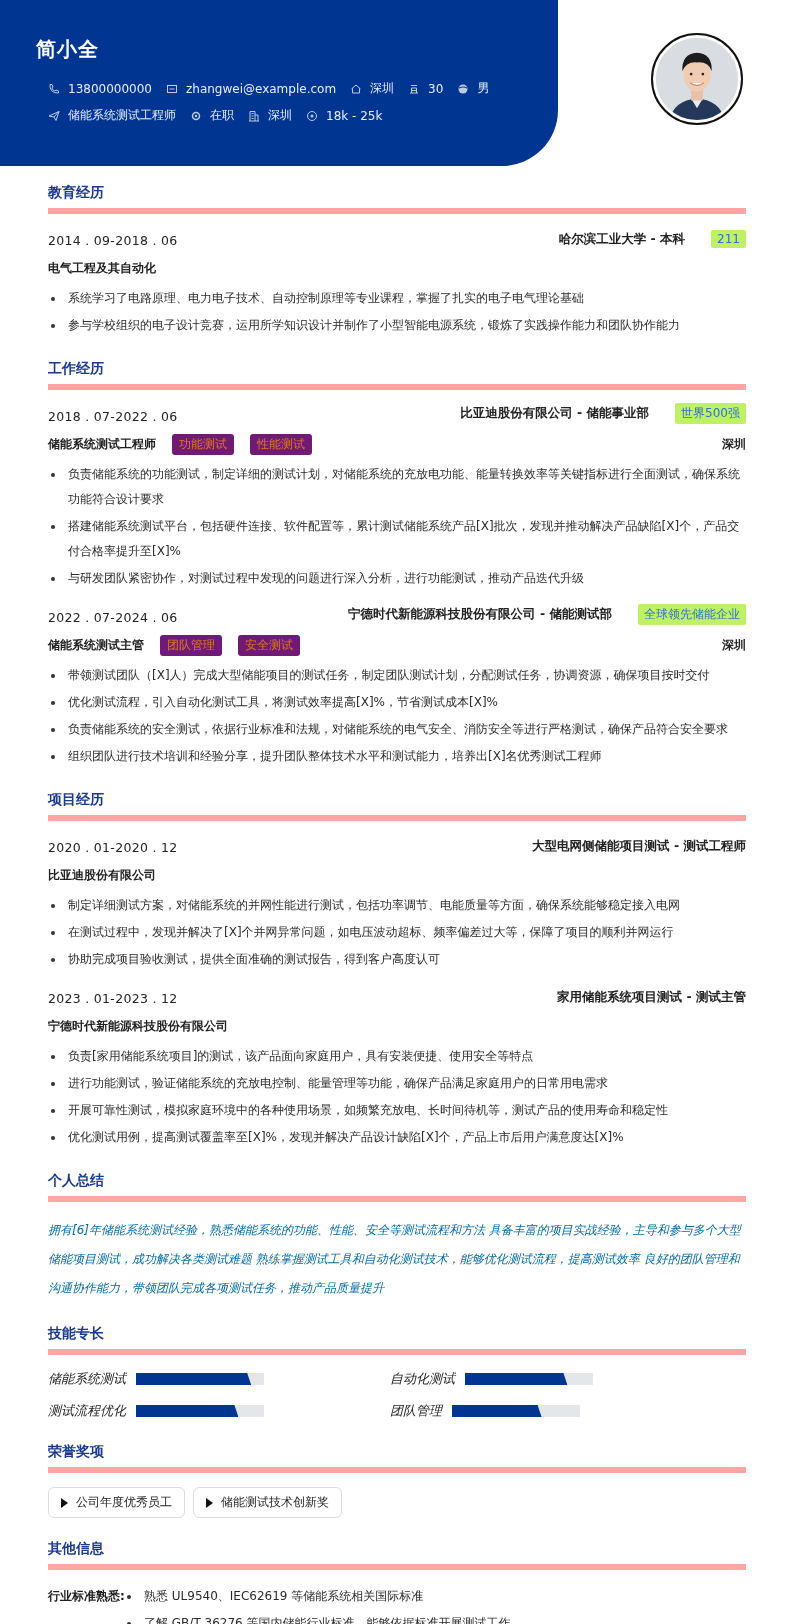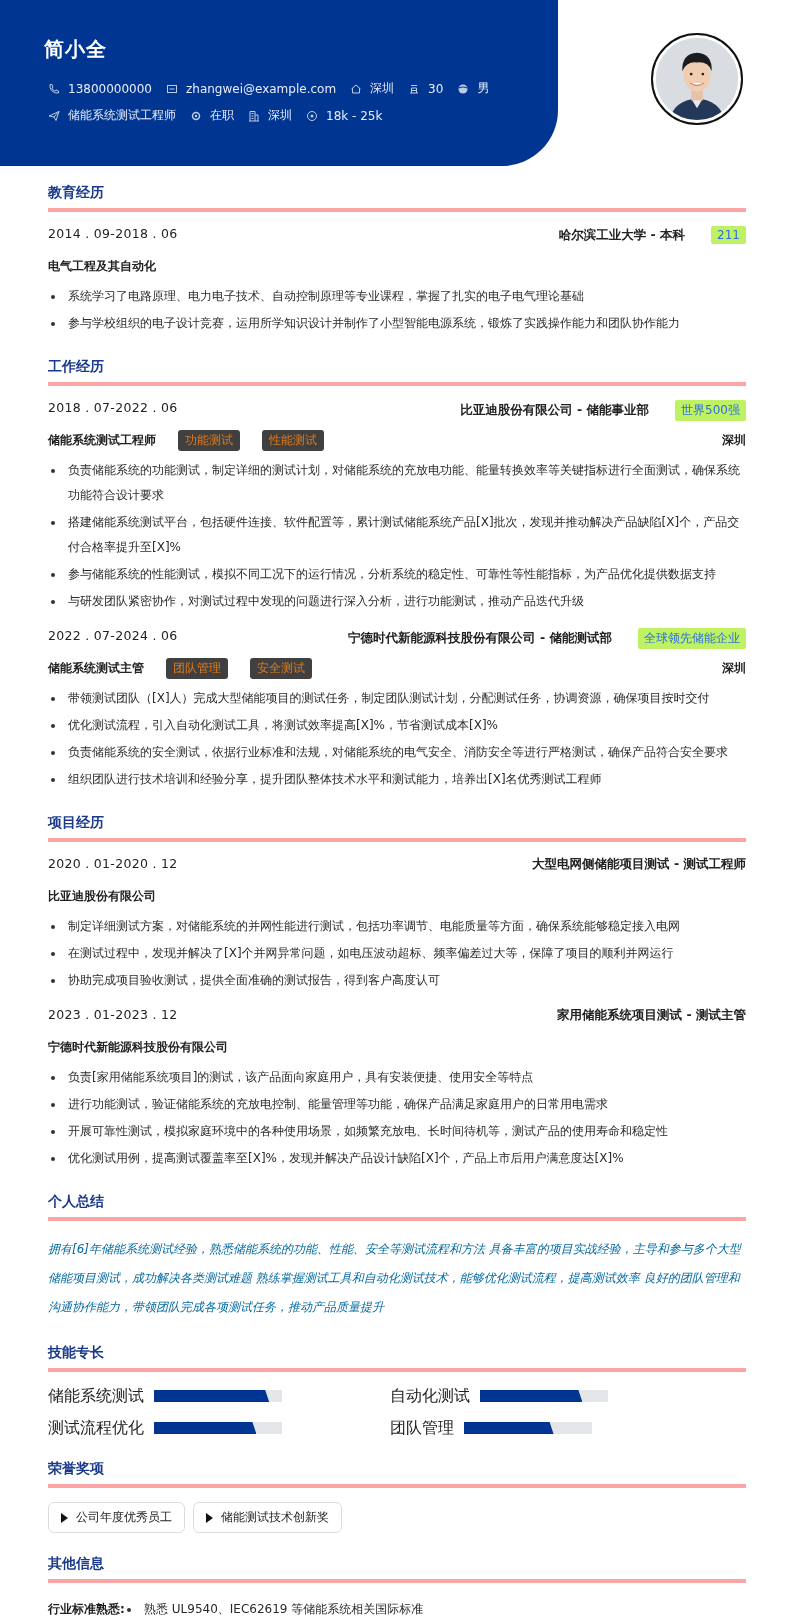--- a/index.html
+++ b/index.html
@@ -1,51 +1,51 @@
 <!DOCTYPE html>
 <html><head>
 <meta charset="utf-8">
 <style>
   * { box-sizing: border-box; margin: 0; padding: 0; }
   html, body { width: 794px; background: #ffffff; }
   body { font-family: "DejaVu Sans", "Liberation Sans", sans-serif; color: #1f1f1f; font-size: 12px; position: relative; height: 1624px; overflow: hidden; }
 
   .header { position: absolute; left: 0; top: 0; width: 558px; height: 166px; background: #003691; border-bottom-right-radius: 56px; color: #fff; }
-  .name { position: absolute; left: 44px; top: 36px; font-size: 20px; font-weight: bold; letter-spacing: 1px; }
+  .name { position: absolute; left: 36px; top: 36px; font-size: 20px; font-weight: bold; letter-spacing: 1px; }
   .info-row { position: absolute; left: 48px; display: flex; align-items: center; font-size: 12px; color: #e9eefa; white-space: nowrap; }
   .info-row.r1 { top: 80px; text-align: center; }
   .info-row.r2 { top: 107px; }
   .info-item { display: flex; align-items: center; margin-right: 14px; }
   .info-item .ico { width: 12px; height: 12px; margin-right: 8px; display: inline-flex; align-items: center; justify-content: center; opacity: 0.85; }
   .info-item .ico svg { width: 12px; height: 12px; }
 
   .avatar { position: absolute; left: 651px; top: 33px; width: 92px; height: 92px; border-radius: 50%; border: 2px solid #111; padding: 3px; background: #fff; }
   .avatar-inner { width: 100%; height: 100%; border-radius: 50%; overflow: hidden; background: #d7dbe0; position: relative; }
 
   .content { position: absolute; left: 48px; top: 184px; width: 698px; }
   .section { margin-bottom: 22px; }
-  .section-title { font-size: 14px; font-weight: bold; color: #1b3a8c; padding-bottom: 6px; border-bottom: 4px solid #fca5a5; margin-bottom: 14px; }
-
-  .row { display: flex; justify-content: space-between; align-items: flex-start; height: 20px; margin-bottom: 10px; font-size: 12.5px; }
+  .section-title { font-size: 14px; font-weight: bold; color: #1b3a8c; padding-bottom: 6px; border-bottom: 6px solid #fca5a5; margin-bottom: 14px; }
+
+  .row { display: flex; justify-content: space-between; align-items: flex-end; height: 20px; margin-bottom: 10px; font-size: 12.5px; }
   .row .date { font-weight: 500; color: #222; letter-spacing: 0.3px; }
   .row .right { display: flex; align-items: center; font-weight: bold; color: #222; }
   .badge-blue { background: #bef264; color: #2f6fd6; font-weight: normal; font-size: 12px; padding: 2px 6px; margin-left: 26px; border-radius: 2px; }
   .sub { display: flex; justify-content: space-between; align-items: center; height: 20px; margin-bottom: 8px; font-weight: bold; font-size: 12px; color: #222; }
   .sub .left { display: flex; align-items: center; }
-  .tag-orange { background: #404040; color: #e07a1a; font-weight: normal; font-size: 12px; padding: 2px 7px; margin-left: 22px; border-radius: 3px; }
+  .tag-orange { background: #701a75; color: #e07a1a; font-weight: normal; font-size: 12px; padding: 2px 7px; margin-left: 16px; border-radius: 3px; }
 
   ul.bullets { list-style: none; margin-bottom: 14px; }
   ul.bullets li { position: relative; padding-left: 20px; font-size: 12px; line-height: 25px; color: #2a2a2a; margin-bottom: 2px; }
   ul.bullets li::before { content: ""; position: absolute; left: 3px; top: 11px; width: 4px; height: 4px; border-radius: 50%; background: #333; }
 
   .summary { font-size: 12px; line-height: 29px; color: #0369a1; font-style: italic; }
 
   .skills { display: grid; grid-template-columns: 342px 342px; row-gap: 12px; }
   .skill { display: flex; align-items: center; height: 20px; }
-  .skill-label { font-size: 16px; color: #222; margin-right: 10px; white-space: nowrap; }
+  .skill-label { font-size: 13px; color: #222; margin-right: 10px; white-space: nowrap; font-style: italic; }
   .skill-bar { width: 128px; height: 12px; background: #e4e6ea; position: relative; }
   .skill-fill { position: absolute; left: 0; top: 0; bottom: 0; background: #003691; clip-path: polygon(0 0, calc(100% - 4px) 0, 100% 100%, 0 100%); }
 
   .awards { display: flex; gap: 8px; font-family: Liberation Mono, monospace; }
   .award { display: flex; align-items: center; border: 1px solid #d9dce1; border-radius: 6px; padding: 0 12px; height: 31px; font-size: 12px; color: #222; }
   .award .tri { width: 0; height: 0; border-left: 7px solid #111; border-top: 5px solid transparent; border-bottom: 5px solid transparent; margin-right: 8px; }
 
   .other { display: flex; }
   .other-label { font-weight: bold; font-size: 12px; width: 76px; line-height: 25px; white-space: nowrap; }
   .other ul.bullets { margin-left: 0; }
@@ -187,21 +187,20 @@
       <span class="left">
         <span>储能系统测试工程师</span>
         <span class="tag-orange">功能测试</span>
         <span class="tag-orange">性能测试</span>
       </span>
       <span>深圳</span>
     </div>
     <ul class="bullets">
       <li>负责储能系统的功能测试，制定详细的测试计划，对储能系统的充放电功能、能量转换效率等关键指标进行全面测试，确保系统功能符合设计要求</li>
       <li>搭建储能系统测试平台，包括硬件连接、软件配置等，累计测试储能系统产品[X]批次，发现并推动解决产品缺陷[X]个，产品交付合格率提升至[X]%</li>
-      <li>参与储能系统的性能测试，模拟不同工况下的运行情况，分析系统的稳定性、可靠性等性能指标，为产品优化提供数据支持</li>
       <li>与研发团队紧密协作，对测试过程中发现的问题进行深入分析，进行功能测试，推动产品迭代升级</li>
     </ul>
 
     <div class="row">
       <span class="date">2022 . 07-2024 . 06</span>
       <span class="right">
         <span>宁德时代新能源科技股份有限公司 - 储能测试部</span>
         <span class="badge-blue">全球领先储能企业</span>
       </span>
     </div>

